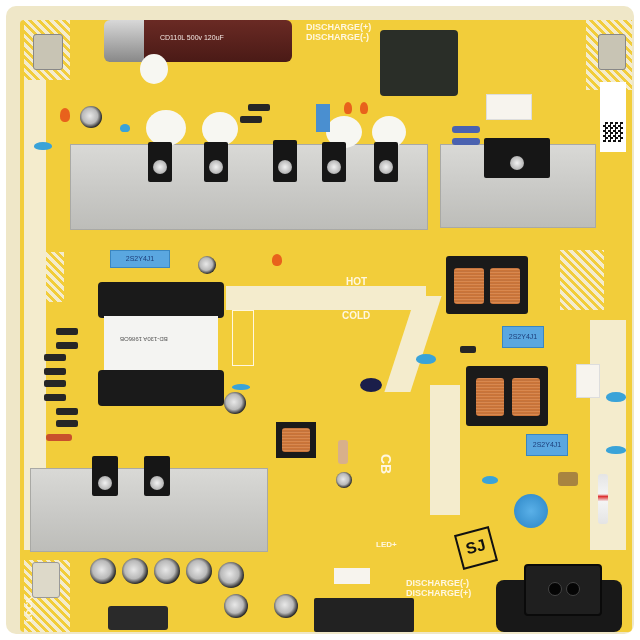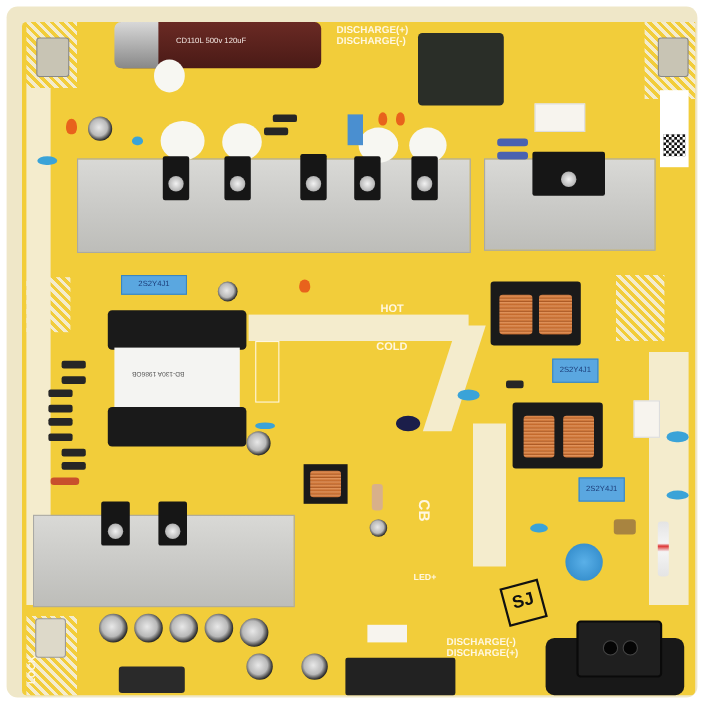--- a/index.html
+++ b/index.html
@@ -167,15 +167,15 @@
     <div class="cap" style="left:166px;top:538px;width:26px;height:26px;"></div>
     <div class="cap" style="left:198px;top:542px;width:26px;height:26px;"></div>
     <div class="cap" style="left:204px;top:574px;width:24px;height:24px;"></div>
     <div class="cap" style="left:254px;top:574px;width:24px;height:24px;"></div>
 
     <div class="abs" style="left:88px;top:586px;width:60px;height:24px;background:#2a2a2a;border-radius:3px;"></div>
     <div class="abs" style="left:294px;top:578px;width:100px;height:34px;background:#222;border-radius:2px;"></div>
     <div class="abs" style="left:314px;top:548px;width:36px;height:16px;background:#f7f4ee;"></div>
 
     <div class="silk" style="left:-4px;top:584px;font-size:9px;transform:rotate(-90deg);">LOCK</div>
-    <div class="silk" style="left:356px;top:500px;font-size:8px;">LED+</div>
+    <div class="silk" style="left:356px;top:520px;font-size:8px;">LED+</div>
   </div>
 </div>
 
 </body></html>

